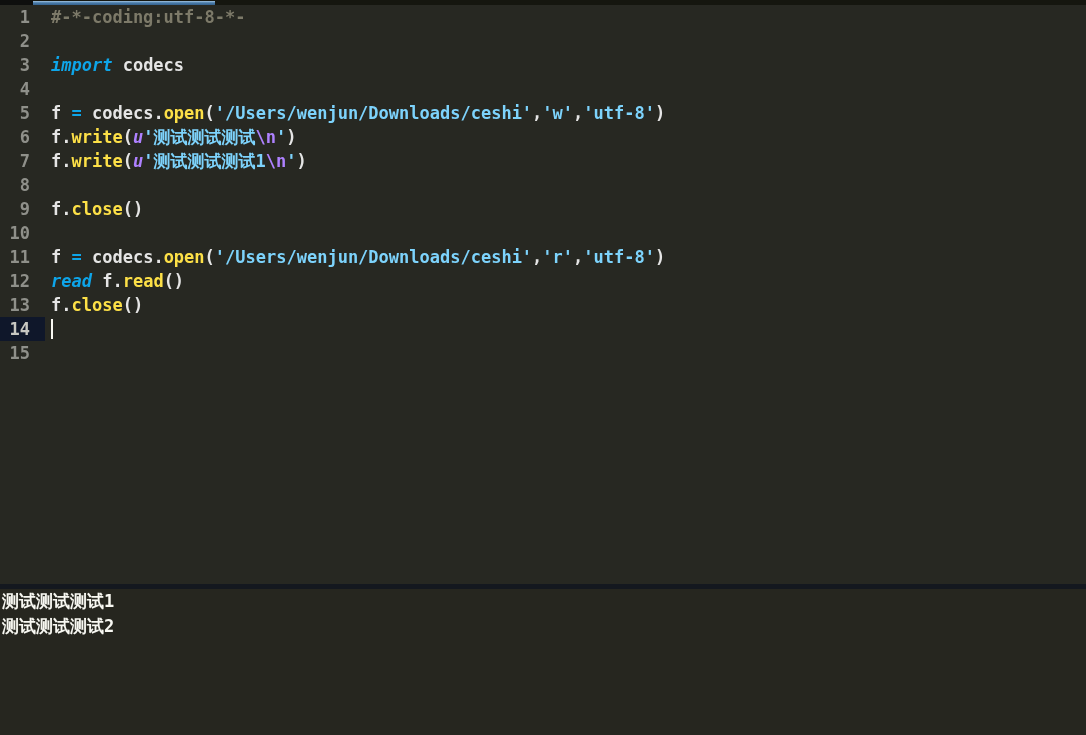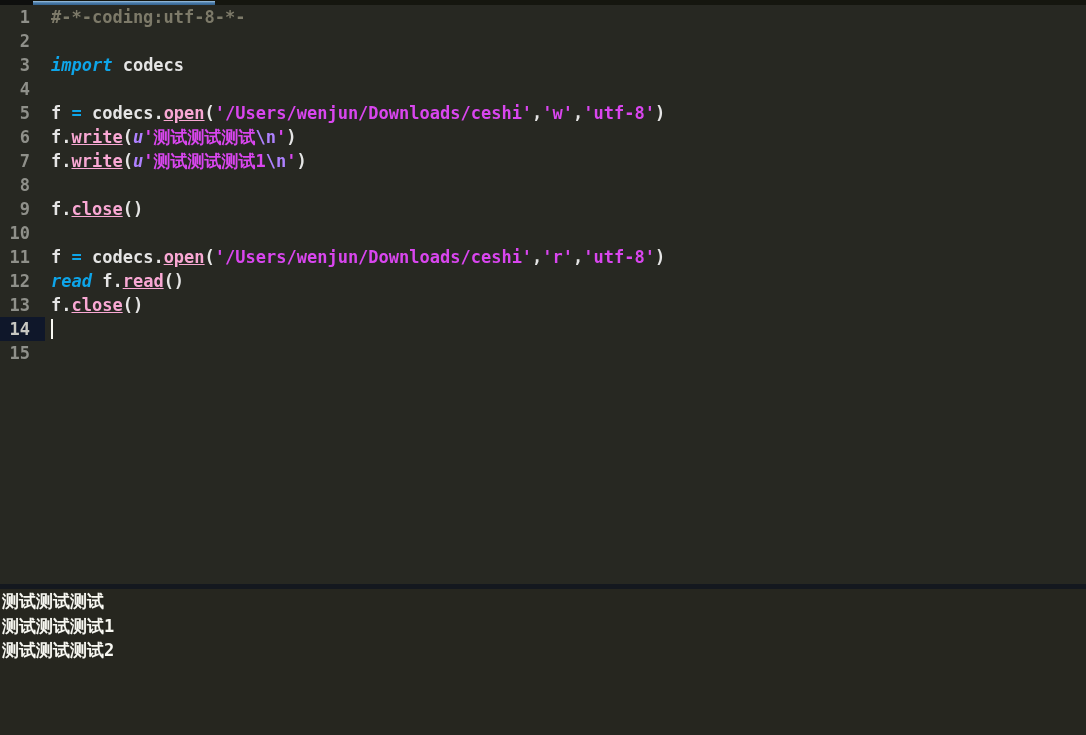--- a/index.html
+++ b/index.html
@@ -18,22 +18,22 @@
   .editor { position: absolute; top: 5px; left: 0; width: 100%; height: 579px;
             background: #272822; font-size: 17px; font-weight: bold; line-height: 24px; }
   .line { display: flex; height: 24px; white-space: pre; }
   .gutter { flex: none; width: 45px; padding-right: 15px; text-align: right;
             color: #8f908a; user-select: none; }
   .gutter.active { background: #0f172a; color: #c8c8c2; }
   .code { margin-left: 6px; white-space: pre; color: #f8f8f2; }
 
   .tok-comment { color: #7d7a69; }
   .tok-keyword { color: #0ea5e9; font-style: italic; }
-  .tok-func    { color: #f9a8d4; text-decoration: underline; }
-  .tok-string  { color: #d946ef; }
+  .tok-func    { color: #fde047; }
+  .tok-string  { color: #7dd3fc; }
   .tok-escape  { color: #ae81ff; }
   .tok-prefix  { color: #ae81ff; font-style: italic; }
   .tok-plain   { color: #e5e5e5; }
 
   .cursor { display: inline-block; width: 2px; height: 20px; background: #f8f8f2;
             vertical-align: middle; margin-top: -3px; }
 
   
   .separator { position: absolute; top: 584px; left: 0; width: 100%; height: 5px; background: #14181f; }
 
@@ -67,19 +67,18 @@
       <div class="line"><span class="gutter">11</span><span class="code"><span class="tok-plain">f </span><span class="tok-keyword">=</span><span class="tok-plain"> codecs.</span><span class="tok-func">open</span><span class="tok-plain">(</span><span class="tok-string">'/Users/wenjun/Downloads/ceshi'</span><span class="tok-plain">,</span><span class="tok-string">'r'</span><span class="tok-plain">,</span><span class="tok-string">'utf-8'</span><span class="tok-plain">)</span></span></div>
       <div class="line"><span class="gutter">12</span><span class="code"><span class="tok-keyword">read</span><span class="tok-plain"> f.</span><span class="tok-func">read</span><span class="tok-plain">()</span></span></div>
       <div class="line"><span class="gutter">13</span><span class="code"><span class="tok-plain">f.</span><span class="tok-func">close</span><span class="tok-plain">()</span></span></div>
       <div class="line"><span class="gutter active">14</span><span class="code"><span class="cursor"></span></span></div>
       <div class="line"><span class="gutter">15</span><span class="code"></span></div>
     </div>
 
   <div class="separator"></div>
 
   <div class="console" id="console">
-      <div class="console-line">测试测试测试</div>
       <div class="console-line">测试测试测试1</div>
       <div class="console-line">测试测试测试2</div>
       <div class="console-line"></div>
     </div>
 
 </div>
 
 </body></html>

